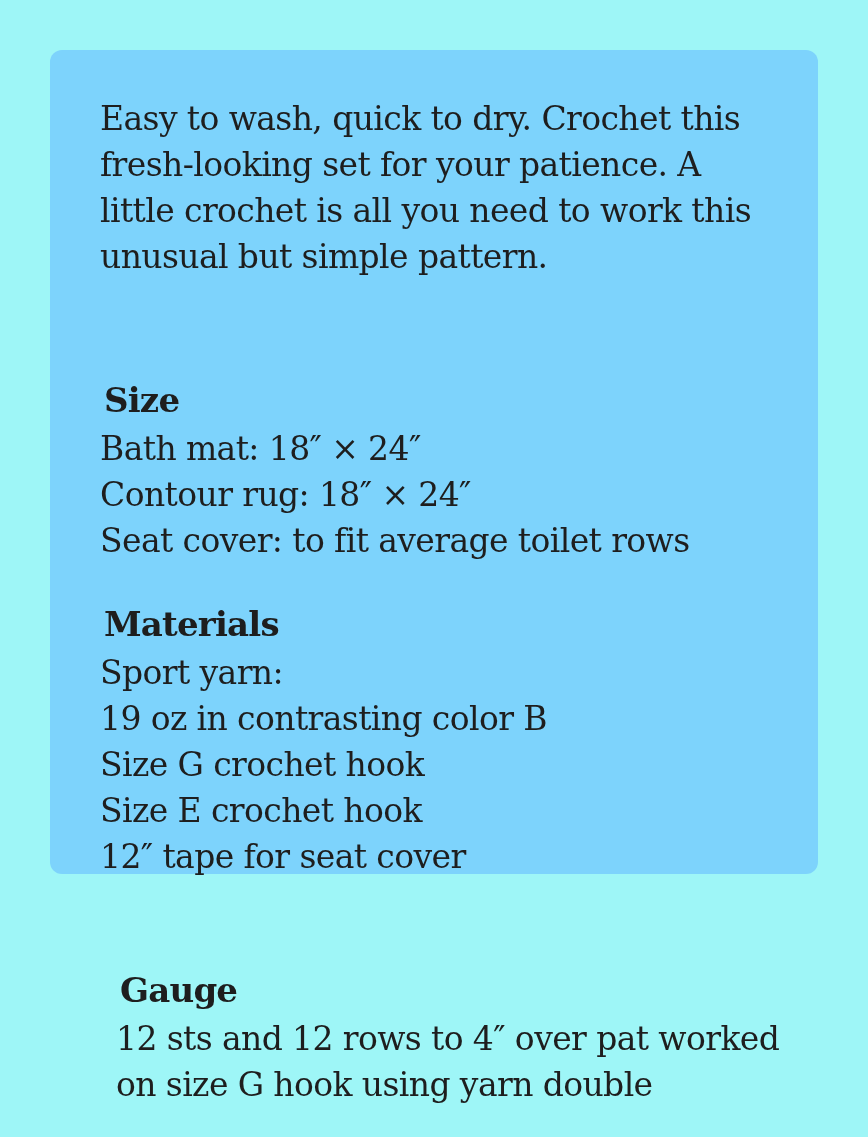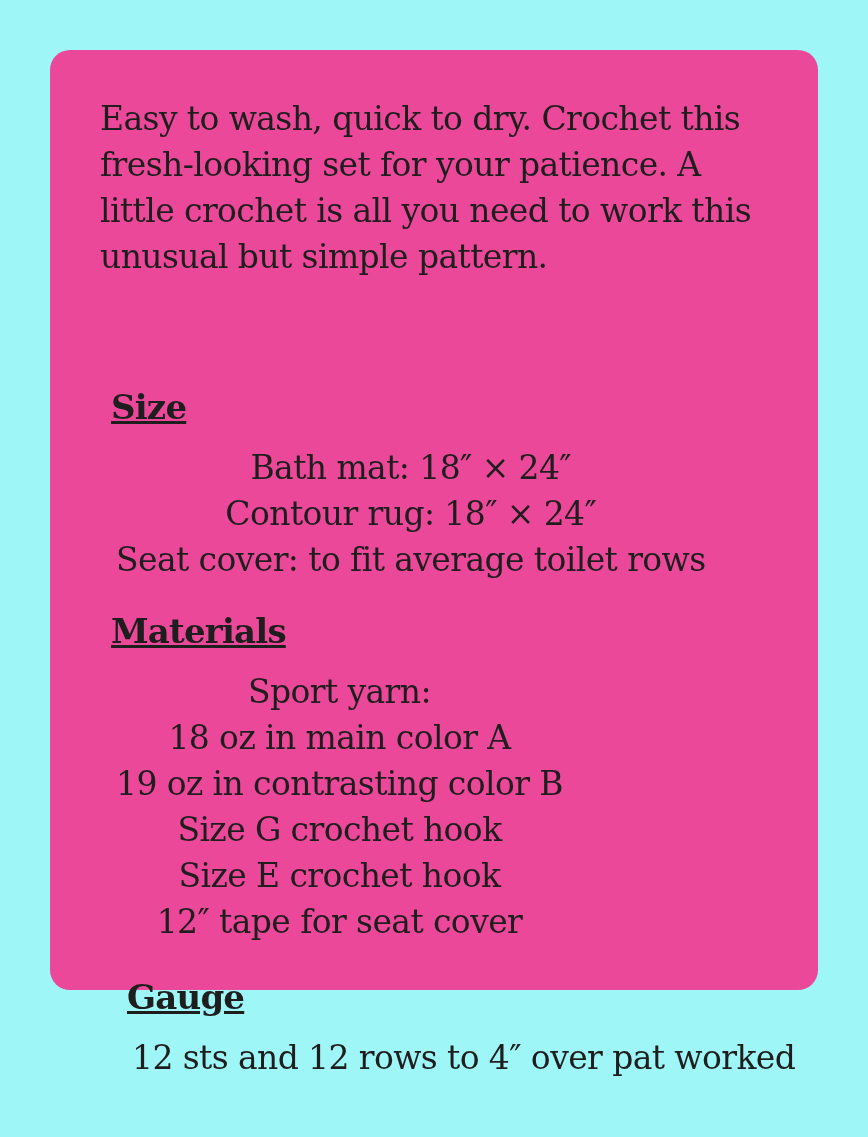--- a/index.html
+++ b/index.html
@@ -13,23 +13,23 @@
       position: relative;
       overflow: hidden;
       font-family: "DejaVu Serif", "Liberation Serif", serif;
       color: #1e1e1e;
     }
     .card {
       position: absolute;
       left: 50px;
       top: 50px;
       width: 768px;
-      height: 940px;
-      background: #ec4899;
-      border-radius: 20px;
+      height: 824px;
+      background: #7dd3fc;
+      border-radius: 12px;
       box-sizing: border-box;
       padding: 0;
     }
     .content {
       position: absolute;
       left: 50px;
       top: 46px;
       width: 690px;
     }
     .intro {
@@ -38,29 +38,27 @@
       margin: 0;
       letter-spacing: -0.6px;
       word-spacing: 0px;
     }
     .intro .line { display: block; white-space: nowrap; }
     .section { margin-top: 0; }
     .section-title {
       font-size: 34px;
       font-weight: bold;
       line-height: 44px;
-      margin: 11px;
+      margin: 4px;
       letter-spacing: -0.8px;
-      text-decoration: underline;
     }
     .section-lines {
-      margin: 16px;
+      margin: 0;
       padding: 0;
       list-style: none;
-      text-align: center;
     }
     .section-lines li {
       font-size: 33px;
       line-height: 46px;
       white-space: nowrap;
       letter-spacing: -0.6px;
     }
     #sec-size { position: absolute; top: 278px; left: 0; }
     #sec-materials { position: absolute; top: 502px; left: 0; }
     #sec-gauge { position: absolute; top: 868px; left: 16px; }
@@ -84,29 +82,29 @@
         <li>Bath mat: 18″ × 24″</li>
         <li>Contour rug: 18″ × 24″</li>
         <li>Seat cover: to fit average toilet rows</li>
       </ul>
     </div>
 
     <div class="section" id="sec-materials">
       <h2 class="section-title">Materials</h2>
       <ul class="section-lines">
         <li>Sport yarn:</li>
-        <li>18 oz in main color A</li>
         <li>19 oz in contrasting color B</li>
         <li>Size G crochet hook</li>
         <li>Size E crochet hook</li>
         <li>12″ tape for seat cover</li>
       </ul>
     </div>
 
     <div class="section" id="sec-gauge">
       <h2 class="section-title">Gauge</h2>
       <ul class="section-lines">
         <li>12 sts and 12 rows to 4″ over pat worked</li>
+        <li>on size G hook using yarn double</li>
       </ul>
     </div>
 
   </div>
 </div>
 
 </body></html>

